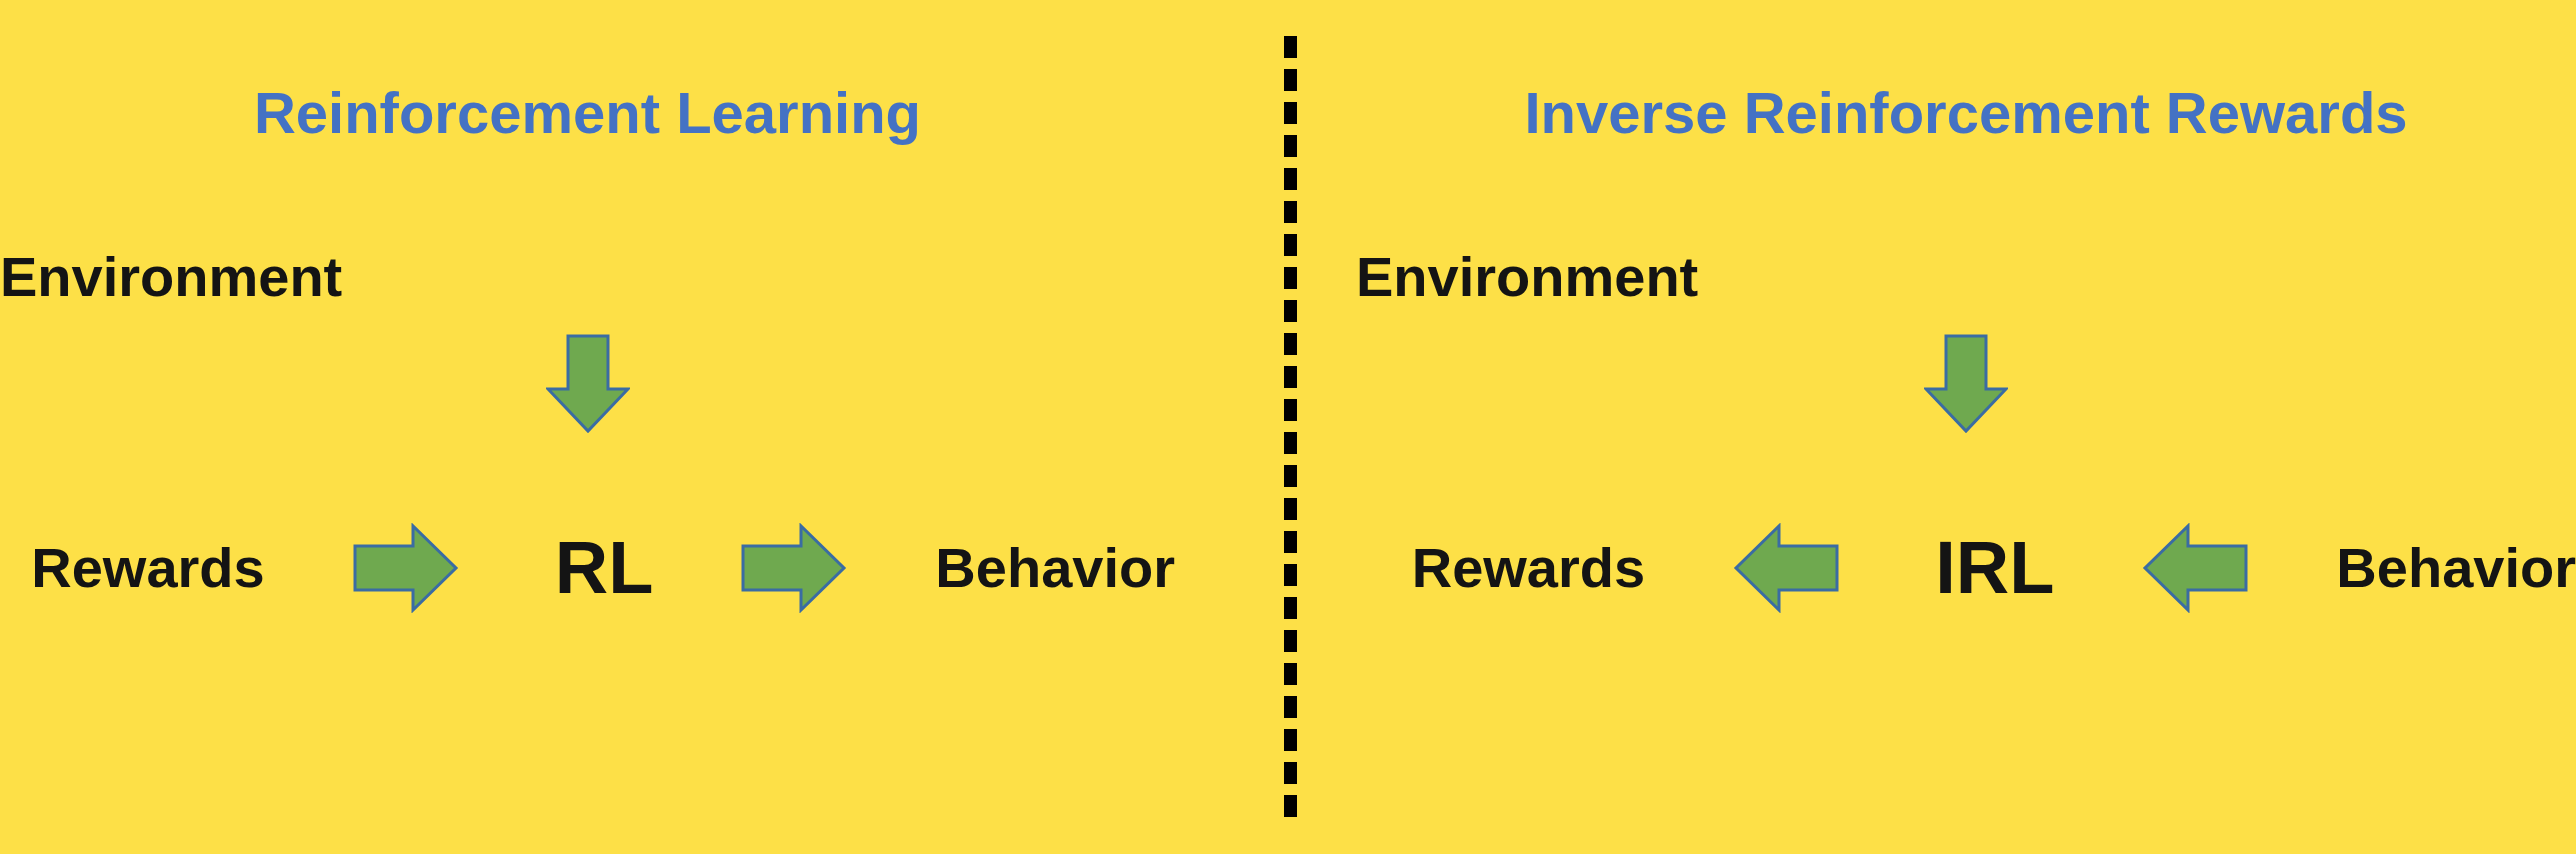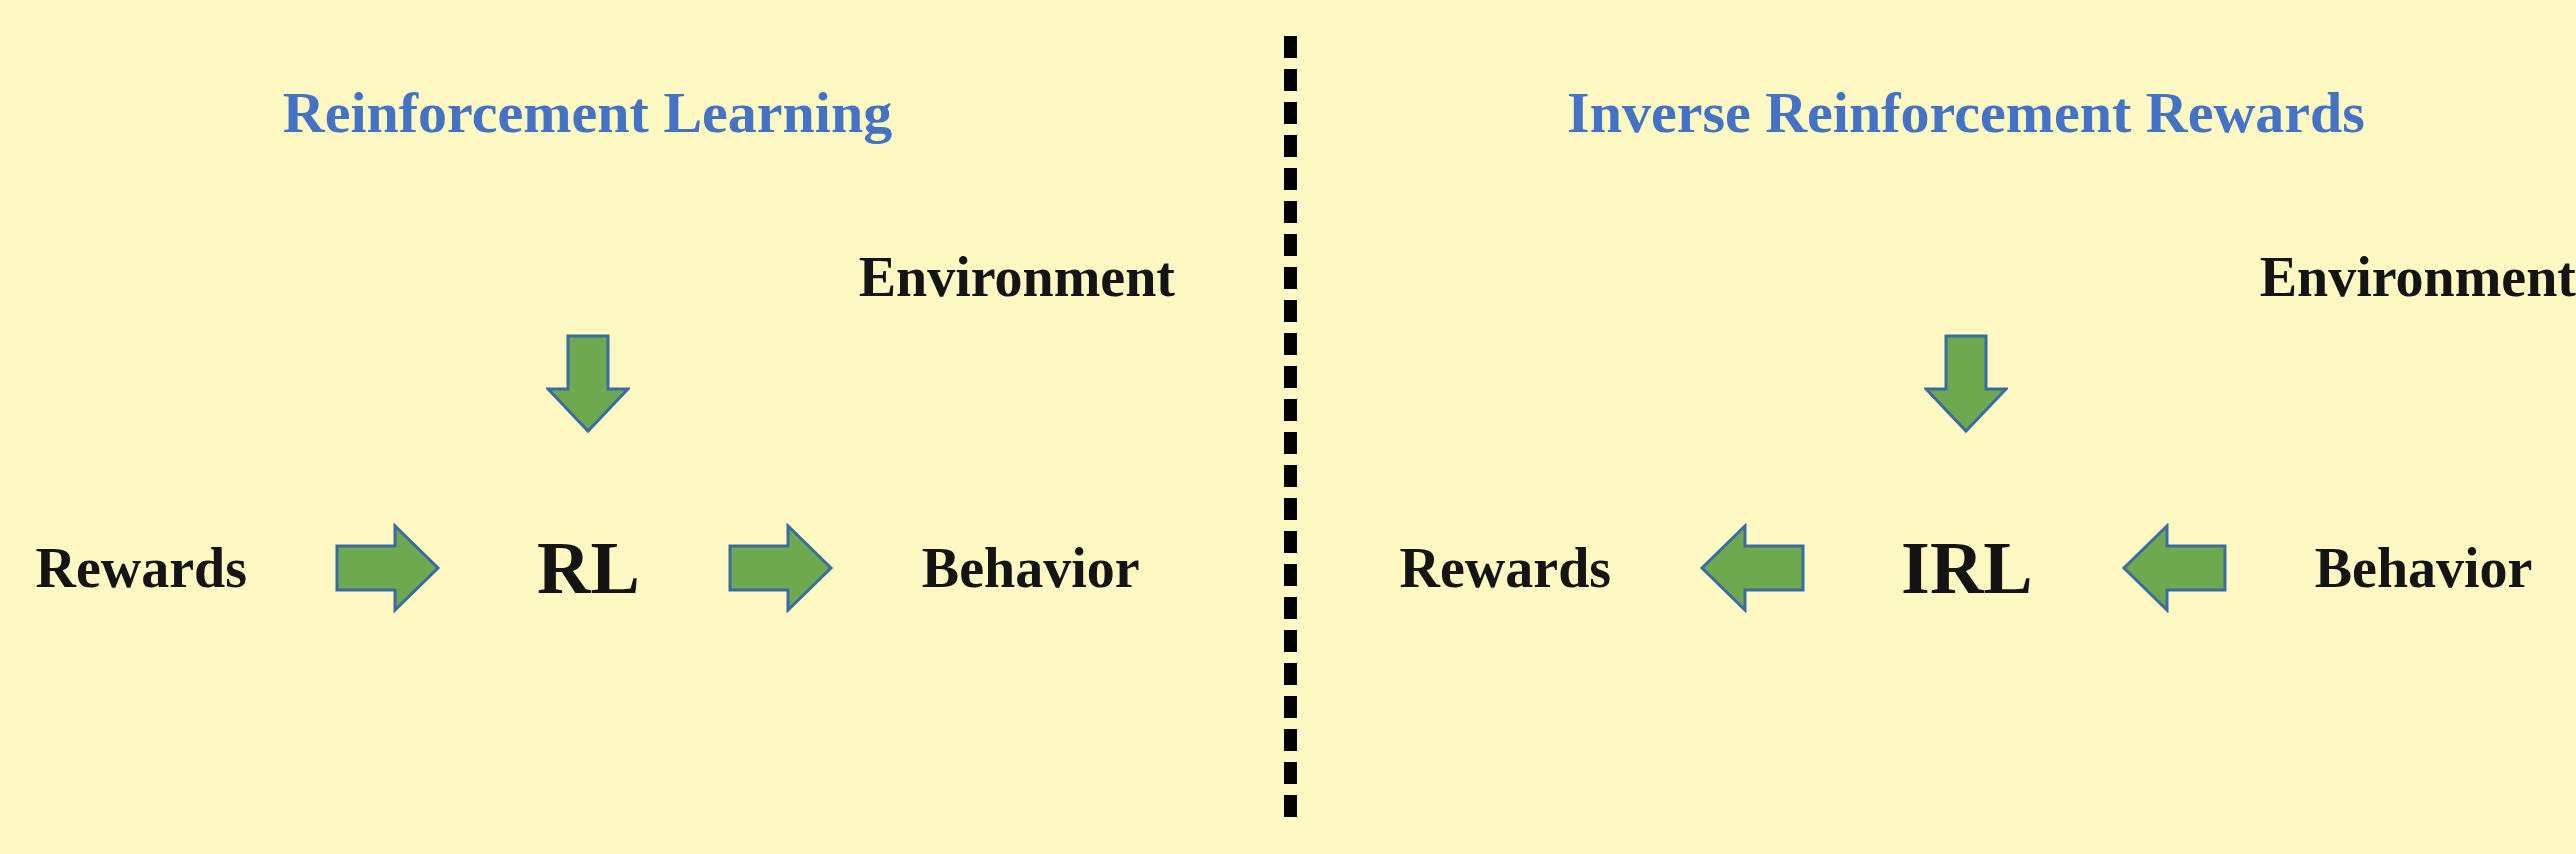--- a/index.html
+++ b/index.html
@@ -6,48 +6,48 @@
     --title-blue:#4472C4;
     --text-black:#141414;
     --arrow-green:#6FA94F;
     --arrow-outline:#3A6CA3;
     --divider-black:#000000;
   }
   html,body{margin:0;padding:0;background:#ffffff;}
   .canvas{
     position:relative;
     width:2576px;height:854px;
-    background:#fef9c3;
-    font-family:Liberation Serif, serif;
+    background:#fde047;
+    font-family:Liberation Sans, sans-serif;
     overflow:hidden;
   }
   .panel{position:absolute;top:0;height:100%;}
   .panel-left{left:0;width:1175px;}
   .panel-right{left:1356px;width:1220px;}
 
   .title{
     position:absolute;top:84px;left:0;width:100%;
     margin:0;text-align:center;
     font-size:58px;font-weight:bold;line-height:1;
     color:var(--title-blue);
   }
   .env-label{
     position:absolute;top:249px;left:0;width:100%;
-    text-align:right;
+    text-align:left;
     font-size:56px;font-weight:bold;line-height:1;
     color:var(--text-black);
   }
   .down-arrow{
     position:absolute;top:334px;left:50%;
     transform:translateX(-50%);
     width:84px;height:100px;
   }
   .flow-row{
     position:absolute;top:498px;left:0;width:100%;height:139px;
-    display:flex;align-items:center;justify-content:center;
+    display:flex;align-items:center;justify-content:flex-end;
     gap:88px;
   }
   .flow-label{
     font-size:56px;font-weight:bold;line-height:1;
     color:var(--text-black);white-space:nowrap;
   }
   .core-label{
     font-size:74px;font-weight:bold;line-height:1;
     color:var(--text-black);white-space:nowrap;margin-left:8px;
   }

